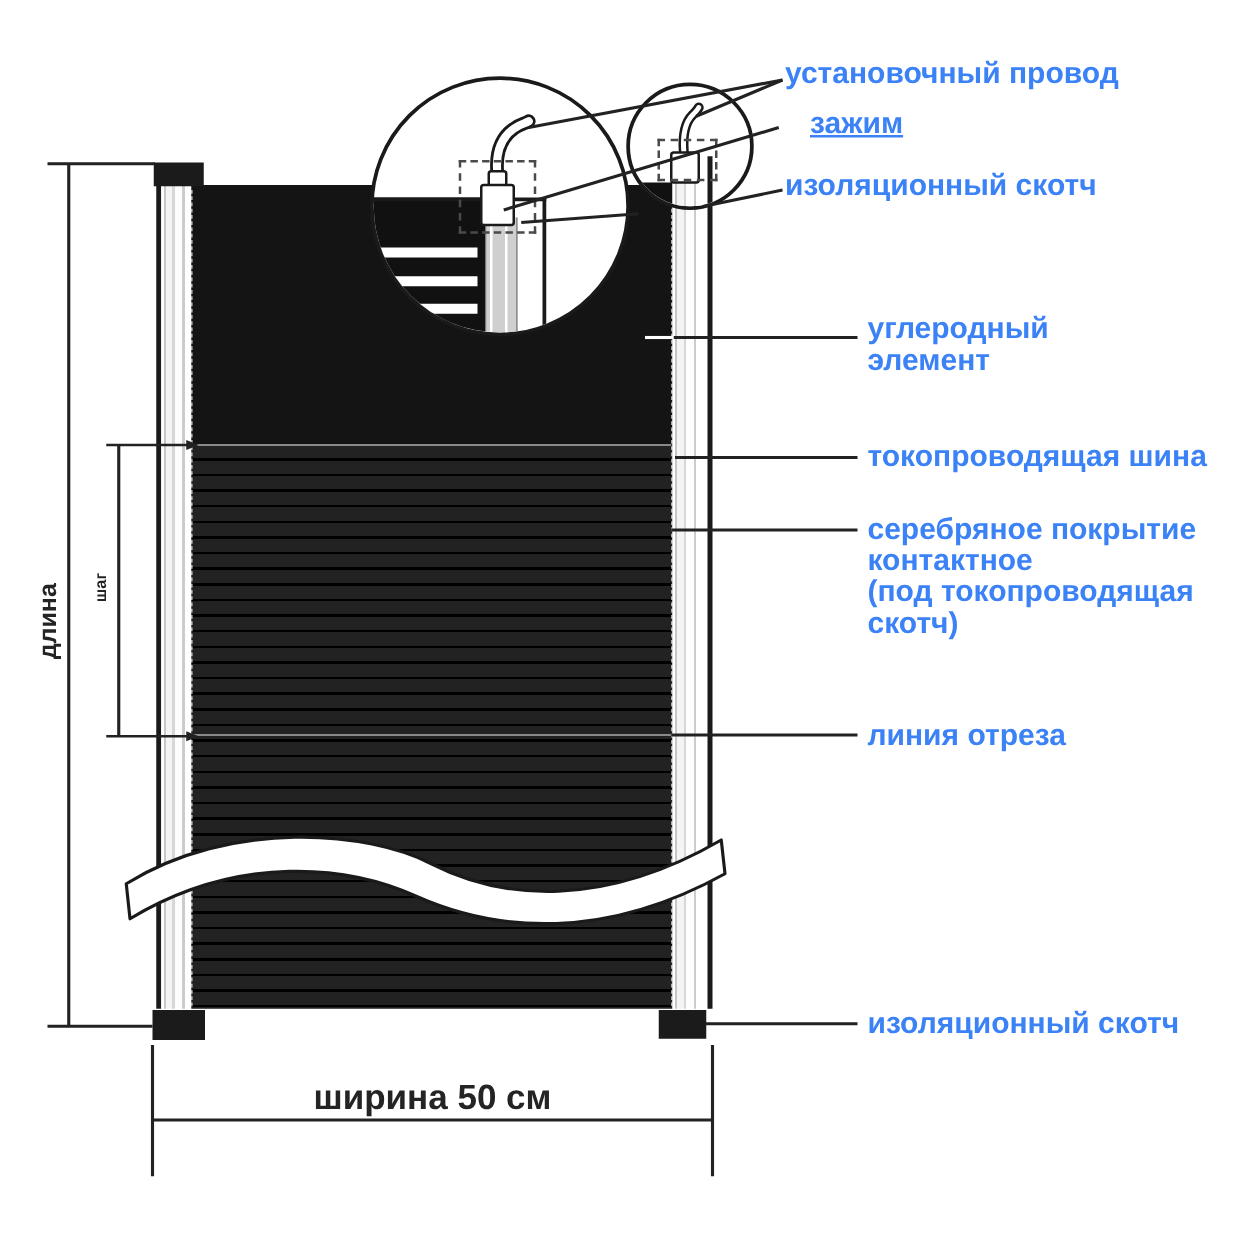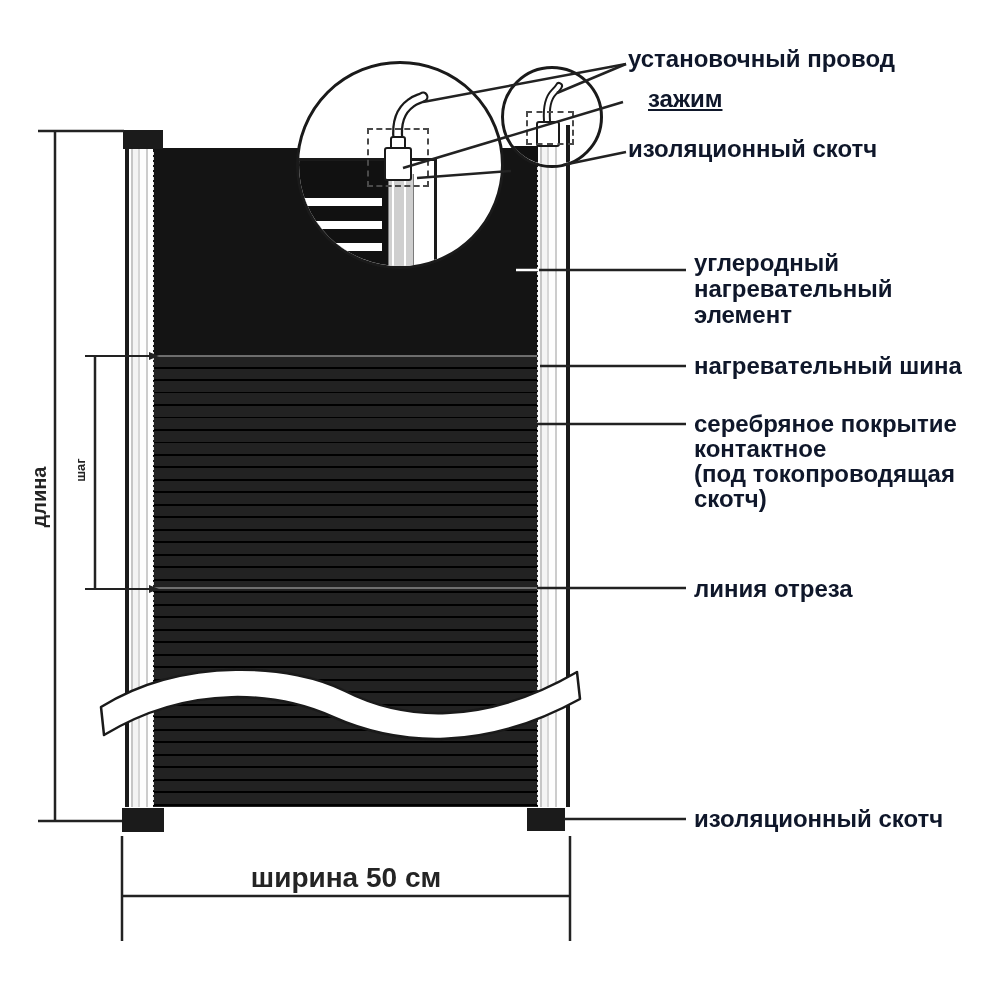--- a/index.html
+++ b/index.html
@@ -21,21 +21,21 @@
   .bus-dots{border-left:1px dashed rgba(255,255,255,.85);}
   .tape{background:#1b1b1b;}
   
   .detail-circle{border:3px solid #1a1a1a;border-radius:50%;background:#fff;overflow:hidden;}
   .dashed-box{border:2px dashed #4a4a4a;background:transparent;}
   .clamp{background:#fff;border:2px solid #1a1a1a;border-radius:3px;}
   .grayband{background:#cfcfcf;border-left:1px solid #7a7a7a;border-right:1px solid #7a7a7a;}
   .whiteline{background:#ffffff;}
   .blackfill{background:#111111;}
   
-  .lbl{font-size:24px;line-height:26px;font-weight:600;color:#0f172a;white-space:nowrap;}
+  .lbl{font-size:24px;line-height:26px;font-weight:600;color:#3b82f6;white-space:nowrap;}
   .lbl span{display:block;}
   .dim-lbl{font-weight:600;color:#242424;text-align:center;}
   .rot{transform:rotate(-90deg);}
   svg{display:block;}
 </style>
 </head>
 <body>
 
 <div id="canvas">
 
@@ -132,25 +132,24 @@
   </div>
   <div class="abs lbl" style="left:648px;top:86px;text-decoration:underline;">
     <span>зажим</span>
   </div>
   <div class="abs lbl" style="left:628px;top:136px;">
     <span>изоляционный скотч</span>
   </div>
 
   <div class="abs lbl" style="left:694px;top:250px;">
     <span>углеродный</span>
-    <span>нагревательный</span>
     <span>элемент</span>
   </div>
   <div class="abs lbl" style="left:694px;top:353px;">
-    <span>нагревательный шина</span>
+    <span>токопроводящая шина</span>
   </div>
   <div class="abs lbl" style="left:694px;top:411px;line-height:25px;">
     <span>серебряное покрытие</span>
     <span>контактное</span>
     <span>(под токопроводящая</span>
     <span>скотч)</span>
   </div>
   <div class="abs lbl" style="left:694px;top:576px;">
     <span>линия отреза</span>
   </div>

